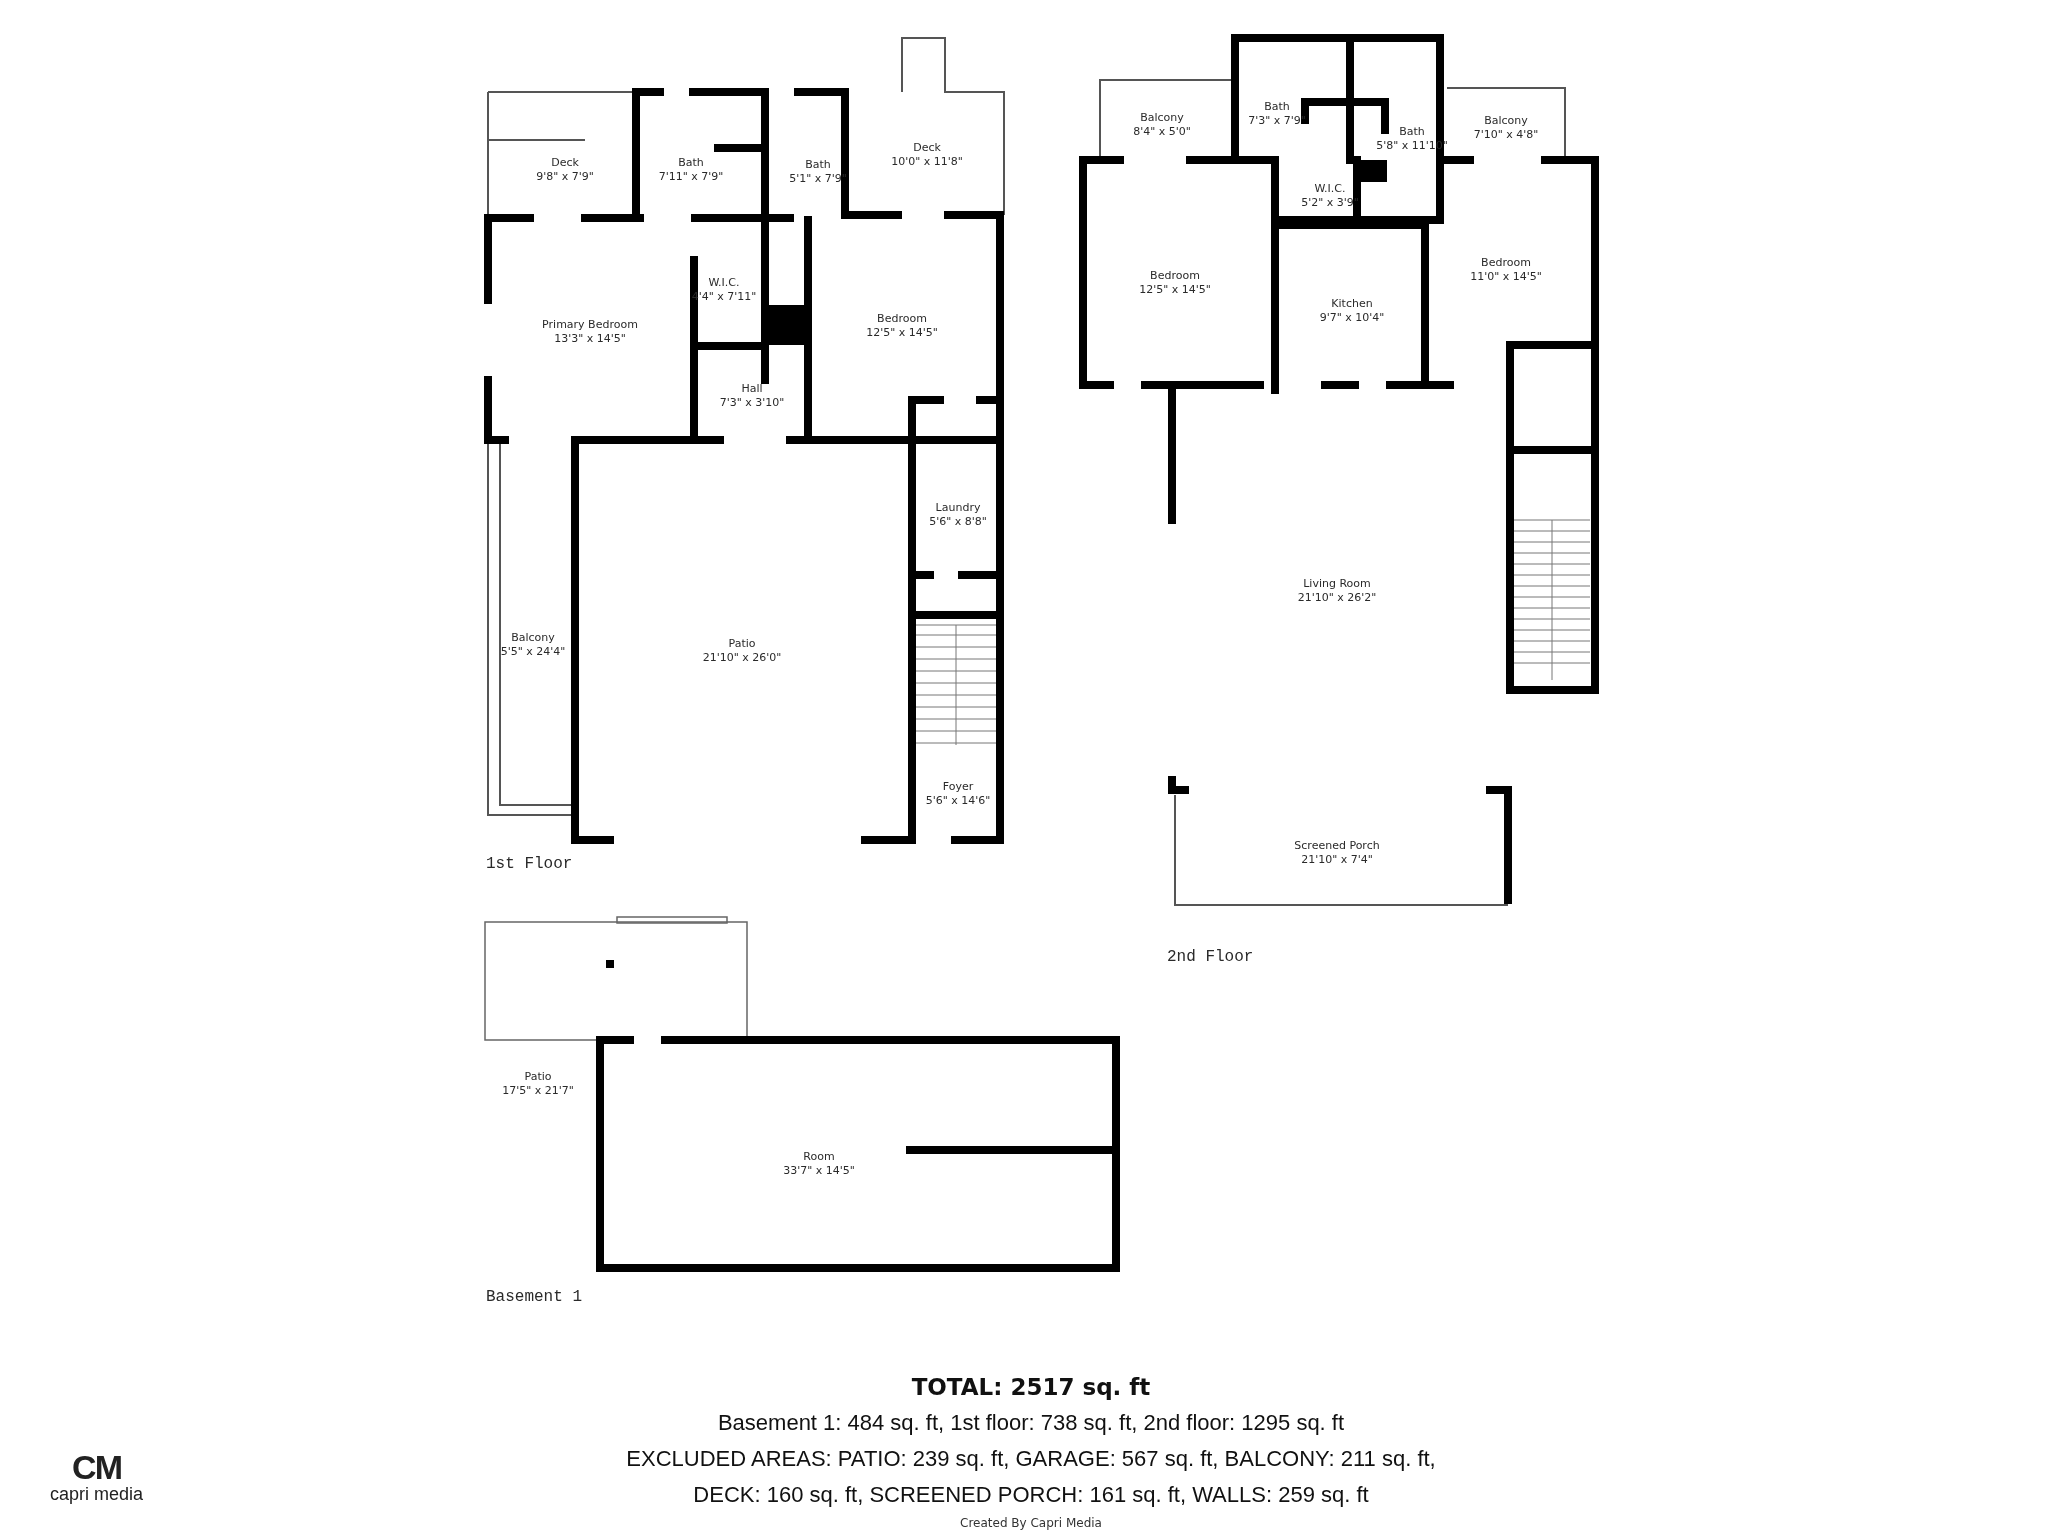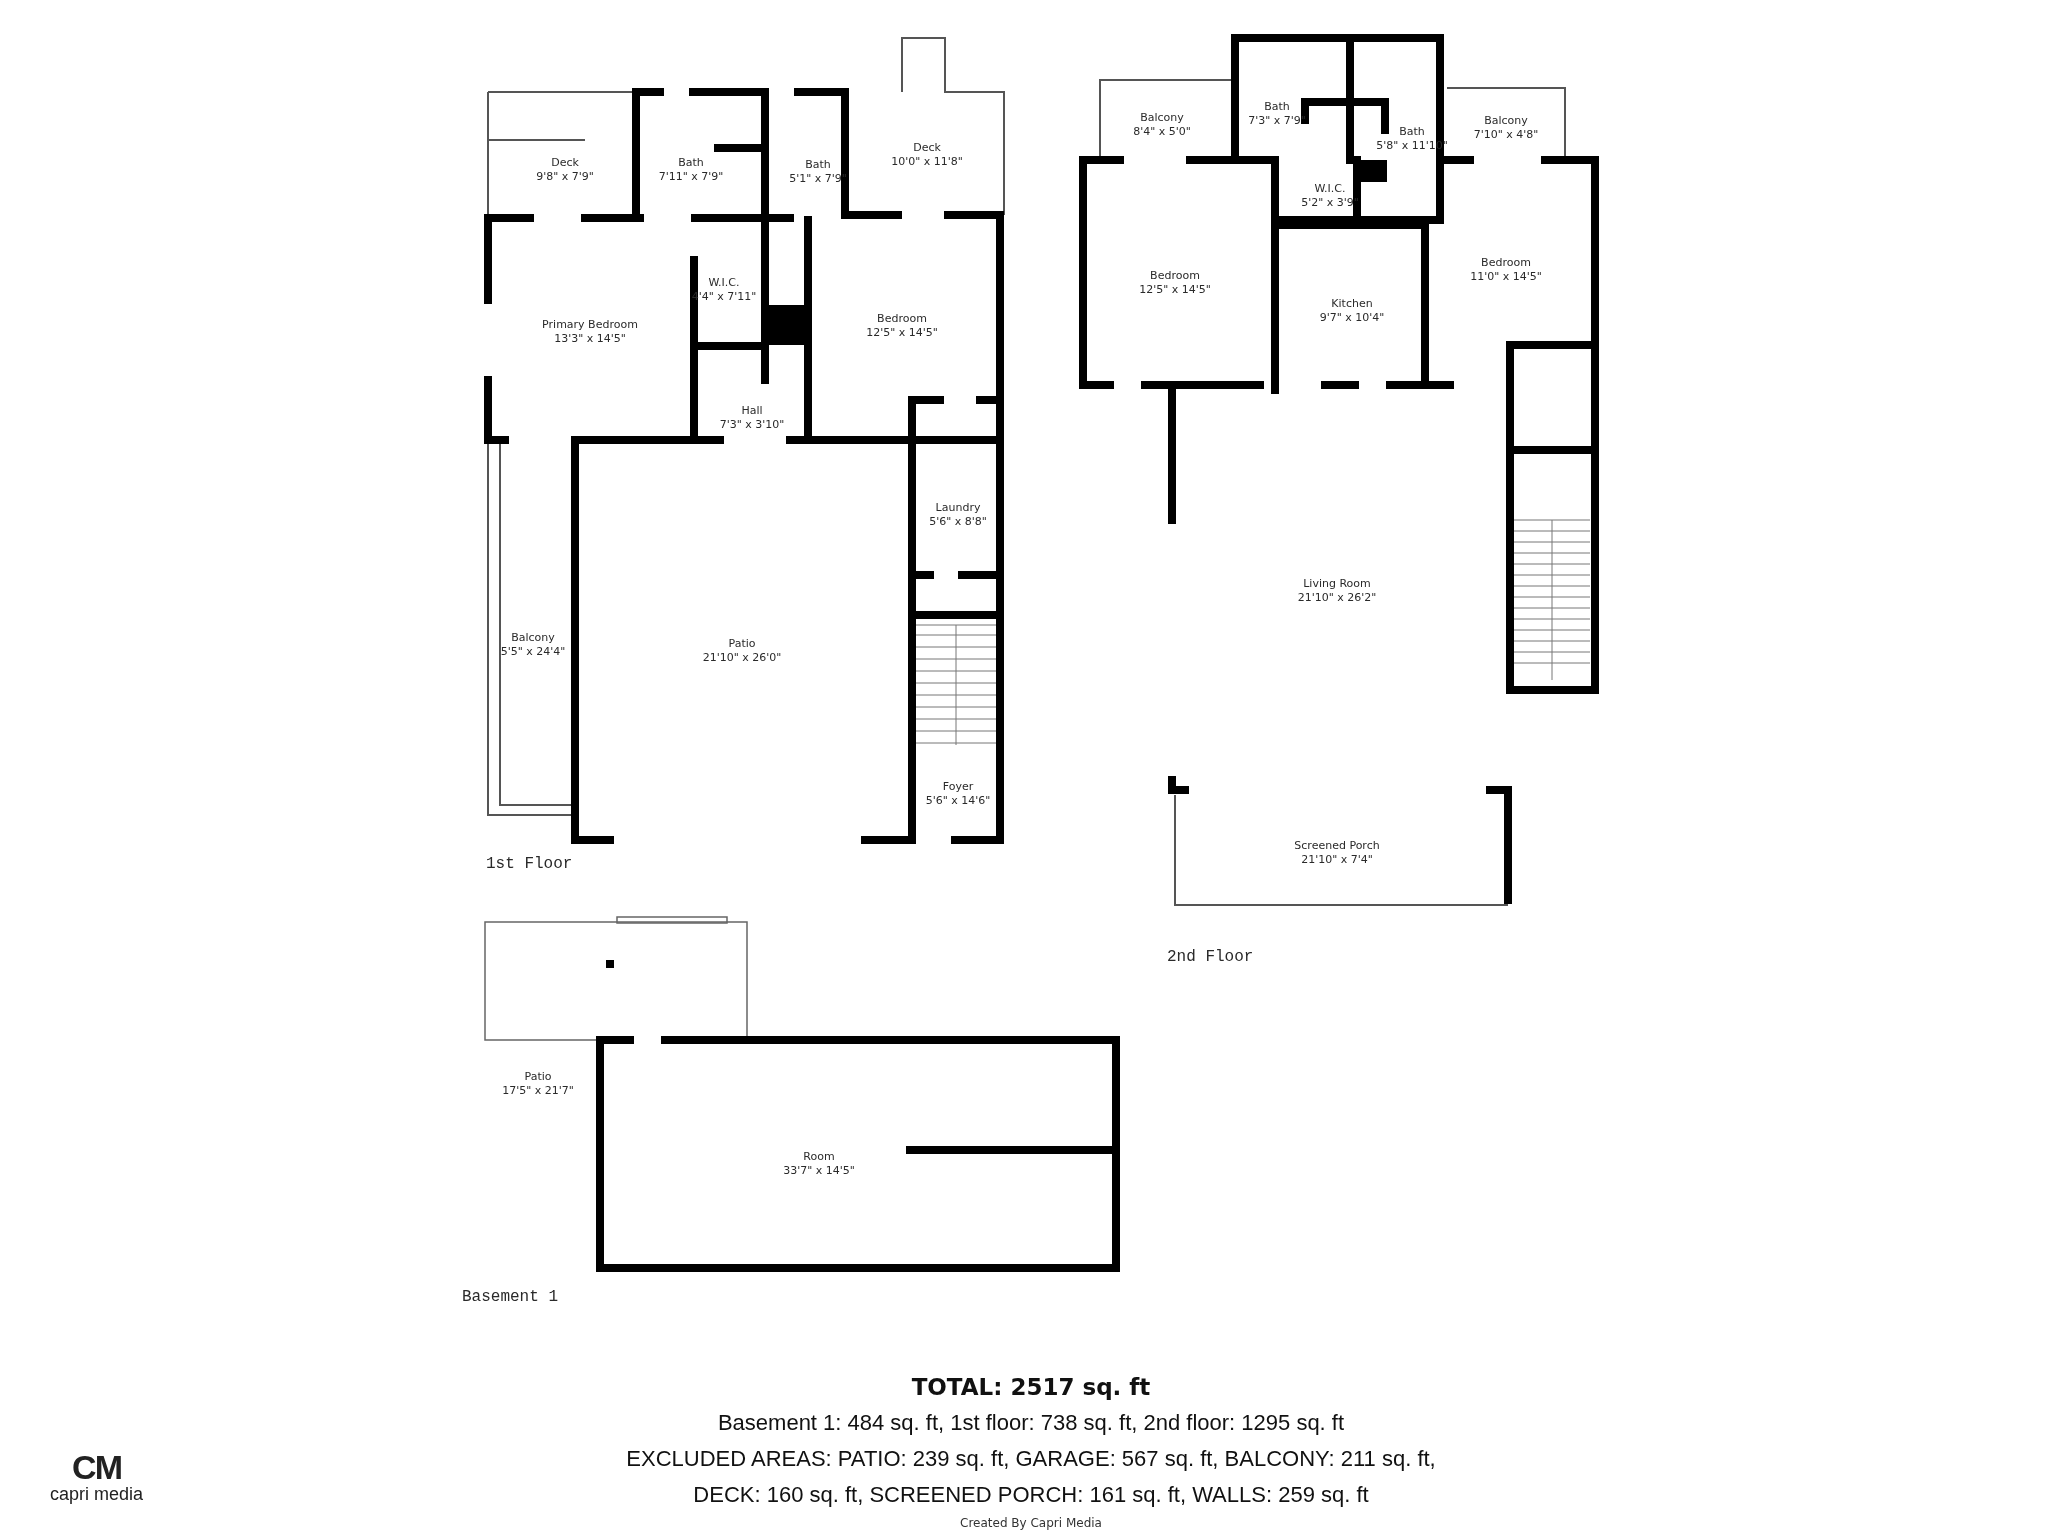--- a/index.html
+++ b/index.html
@@ -145,42 +145,42 @@
   </g>
 </svg>
 
 <div class="room-label" style="left:565px;top:170px"><span>Deck</span><span class="dim">9'8" x 7'9"</span></div>
 <div class="room-label" style="left:691px;top:170px"><span>Bath</span><span class="dim">7'11" x 7'9"</span></div>
 <div class="room-label" style="left:818px;top:172px"><span>Bath</span><span class="dim">5'1" x 7'9"</span></div>
 <div class="room-label" style="left:927px;top:155px"><span>Deck</span><span class="dim">10'0" x 11'8"</span></div>
 <div class="room-label" style="left:590px;top:332px"><span>Primary Bedroom</span><span class="dim">13'3" x 14'5"</span></div>
 <div class="room-label" style="left:724px;top:290px"><span>W.I.C.</span><span class="dim">4'4" x 7'11"</span></div>
 <div class="room-label" style="left:902px;top:326px"><span>Bedroom</span><span class="dim">12'5" x 14'5"</span></div>
-<div class="room-label" style="left:752px;top:418px"><span>Hall</span><span class="dim">7'3" x 3'10"</span></div>
+<div class="room-label" style="left:752px;top:396px"><span>Hall</span><span class="dim">7'3" x 3'10"</span></div>
 <div class="room-label" style="left:958px;top:515px"><span>Laundry</span><span class="dim">5'6" x 8'8"</span></div>
 <div class="room-label" style="left:533px;top:645px"><span>Balcony</span><span class="dim">5'5" x 24'4"</span></div>
 <div class="room-label" style="left:742px;top:651px"><span>Patio</span><span class="dim">21'10" x 26'0"</span></div>
 <div class="room-label" style="left:958px;top:794px"><span>Foyer</span><span class="dim">5'6" x 14'6"</span></div>
 <div class="floor-label" style="left:486px;top:855px">1st Floor</div>
 
 <div class="room-label" style="left:1162px;top:125px"><span>Balcony</span><span class="dim">8'4" x 5'0"</span></div>
 <div class="room-label" style="left:1277px;top:114px"><span>Bath</span><span class="dim">7'3" x 7'9"</span></div>
 <div class="room-label" style="left:1412px;top:139px"><span>Bath</span><span class="dim">5'8" x 11'10"</span></div>
 <div class="room-label" style="left:1506px;top:128px"><span>Balcony</span><span class="dim">7'10" x 4'8"</span></div>
 <div class="room-label" style="left:1330px;top:196px"><span>W.I.C.</span><span class="dim">5'2" x 3'9"</span></div>
 <div class="room-label" style="left:1175px;top:283px"><span>Bedroom</span><span class="dim">12'5" x 14'5"</span></div>
 <div class="room-label" style="left:1352px;top:311px"><span>Kitchen</span><span class="dim">9'7" x 10'4"</span></div>
 <div class="room-label" style="left:1506px;top:270px"><span>Bedroom</span><span class="dim">11'0" x 14'5"</span></div>
 <div class="room-label" style="left:1337px;top:591px"><span>Living Room</span><span class="dim">21'10" x 26'2"</span></div>
 <div class="room-label" style="left:1337px;top:853px"><span>Screened Porch</span><span class="dim">21'10" x 7'4"</span></div>
 <div class="floor-label" style="left:1167px;top:948px">2nd Floor</div>
 
 <div class="room-label" style="left:538px;top:1084px"><span>Patio</span><span class="dim">17'5" x 21'7"</span></div>
 <div class="room-label" style="left:819px;top:1164px"><span>Room</span><span class="dim">33'7" x 14'5"</span></div>
-<div class="floor-label" style="left:462px;top:1288px">Basement 1</div>
+<div class="floor-label" style="left:486px;top:1288px">Basement 1</div>
 
 <div class="summary">
   <div class="total">TOTAL: 2517 sq. ft</div>
   <div class="line">Basement 1: 484 sq. ft, 1st floor: 738 sq. ft, 2nd floor: 1295 sq. ft</div>
   <div class="line">EXCLUDED AREAS: PATIO: 239 sq. ft, GARAGE: 567 sq. ft, BALCONY: 211 sq. ft,</div>
   <div class="line">DECK: 160 sq. ft, SCREENED PORCH: 161 sq. ft, WALLS: 259 sq. ft</div>
   <div class="credit">Created By Capri Media</div>
 </div>
 
 <div class="logo">

